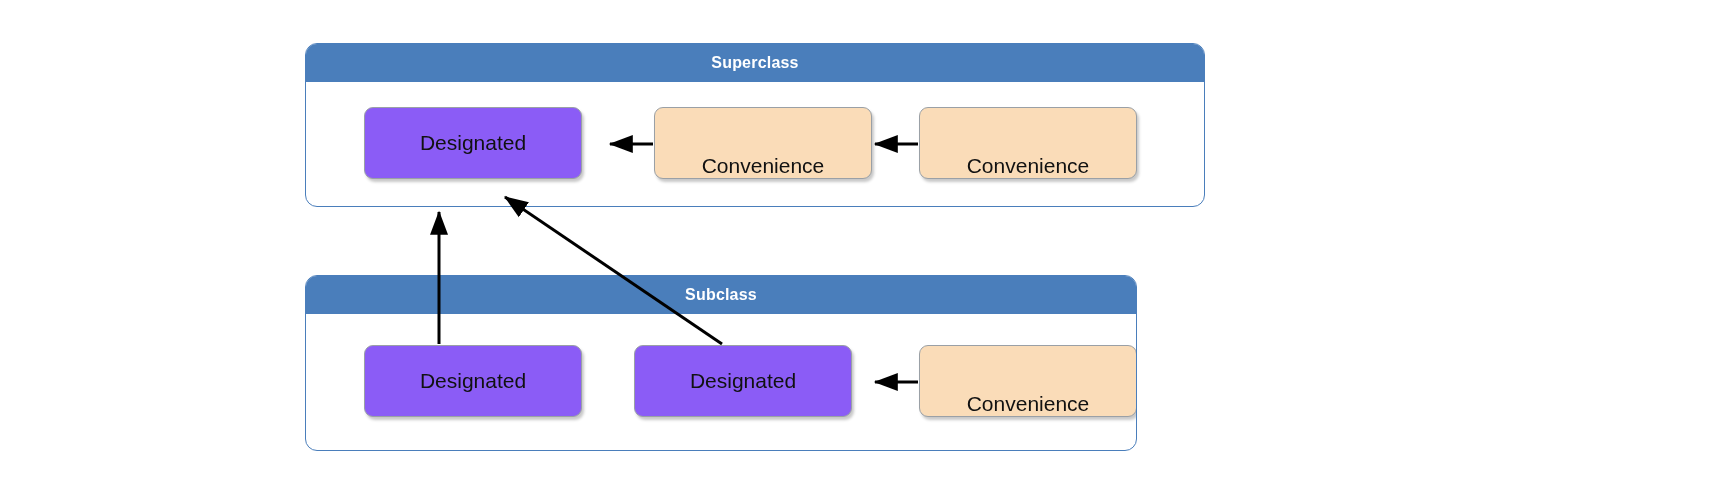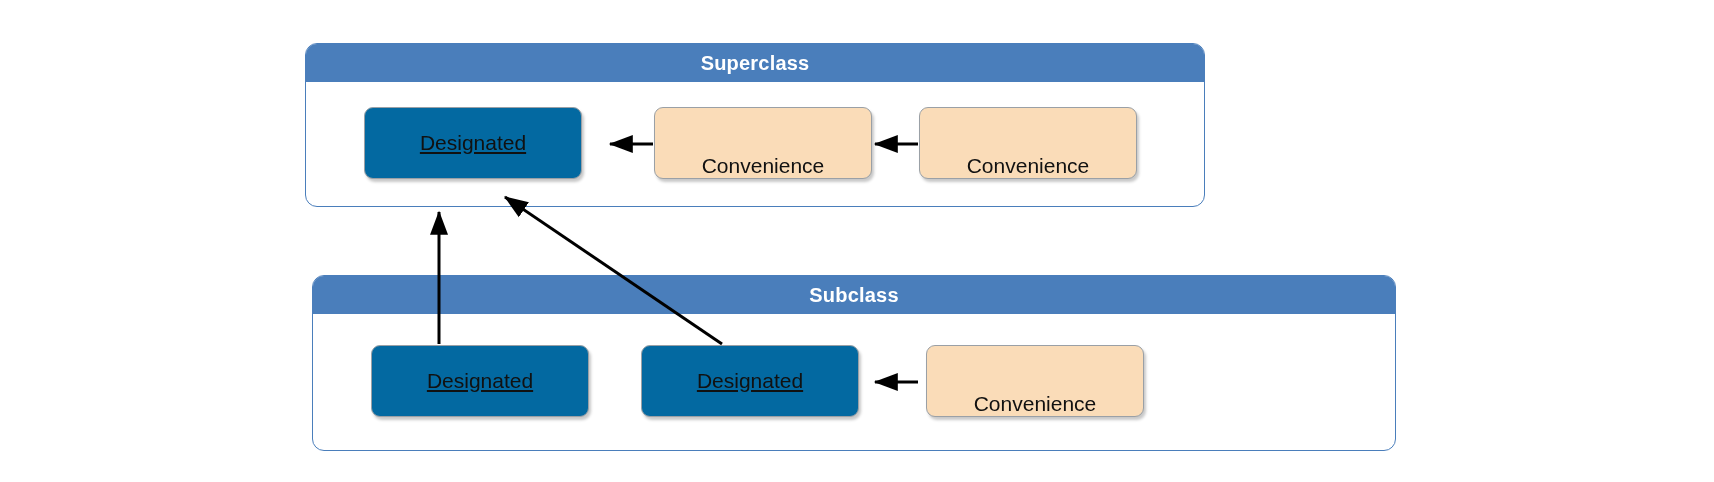--- a/index.html
+++ b/index.html
@@ -24,21 +24,21 @@
     box-sizing: border-box;
     border: 1.6px solid #4a7ebb;
     border-radius: 12px;
     background: #ffffff;
     overflow: hidden;
   }
   .group-header {
     height: 38px;
     background: #4a7ebb;
     color: #ffffff;
-    font-size: 20px;
+    font-size: 16px;
     font-weight: bold;
     display: flex;
     align-items: center;
     justify-content: center;
     letter-spacing: 0.2px;
   }
   .group-body {
     position: relative;
     height: calc(100% - 38px);
   }
@@ -49,21 +49,21 @@
     box-sizing: border-box;
     border: 1.4px solid #9aa0a6;
     border-radius: 9px;
     display: flex;
     align-items: center;
     justify-content: center;
     font-size: 21px;
     color: #111111;
     box-shadow: 2px 3px 3px rgba(0,0,0,0.22);
   }
-  .node.designated { background: #0369a1; text-decoration: underline; }
+  .node.designated { background: #8b5cf6; }
   .node.convenience { background: #fadcb8; align-items: flex-end; }
 
   
   #arrows {
     position: absolute;
     left: 0;
     top: 0;
     width: 1714px;
     height: 482px;
     pointer-events: none;
@@ -83,21 +83,21 @@
       </div>
       <div class="node convenience" style="left:348px; top:25px; width:218px; height:72px;">
         <span>Convenience</span>
       </div>
       <div class="node convenience" style="left:613px; top:25px; width:218px; height:72px;">
         <span>Convenience</span>
       </div>
     </div>
   </div>
 
-  <div class="group" id="group-subclass" style="left:312px; top:275px; width:1084px; height:176px;">
+  <div class="group" id="group-subclass" style="left:305px; top:275px; width:832px; height:176px;">
     <div class="group-header">Subclass</div>
     <div class="group-body">
       <div class="node designated" style="left:58px; top:31px; width:218px; height:72px;">
         <span>Designated</span>
       </div>
       <div class="node designated" style="left:328px; top:31px; width:218px; height:72px;">
         <span>Designated</span>
       </div>
       <div class="node convenience" style="left:613px; top:31px; width:218px; height:72px;">
         <span>Convenience</span>

